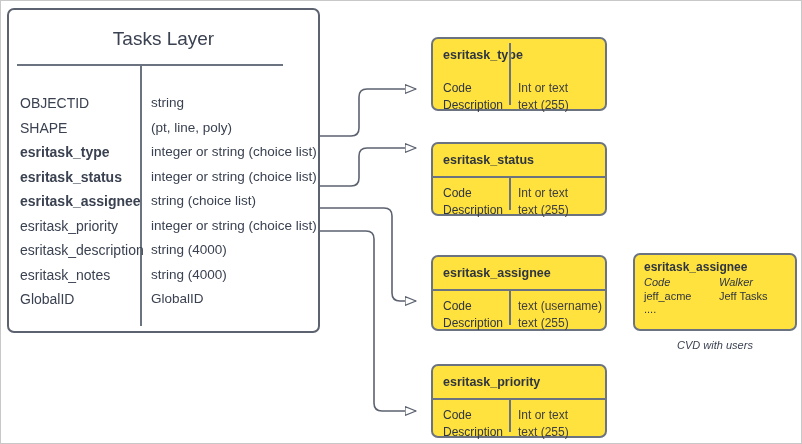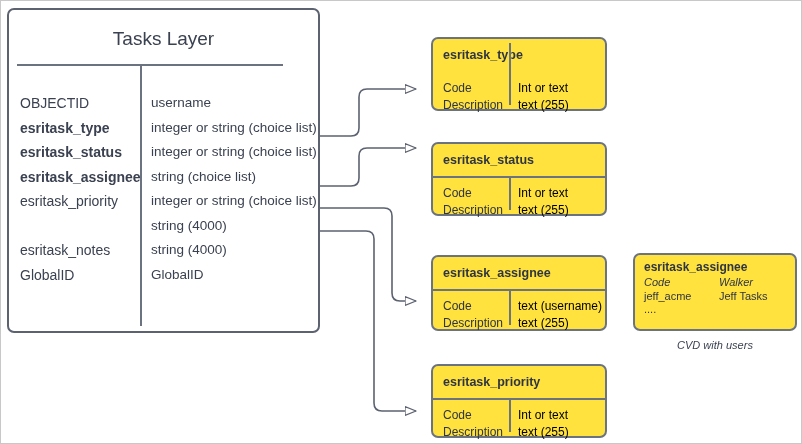--- a/index.html
+++ b/index.html
@@ -144,21 +144,21 @@
     line-height: 16.5px;
     color: #2f3542;
     white-space: nowrap;
   }
   .dbox-col-right {
     position: absolute;
     left: 85px;
     top: 41px;
     font-size: 12px;
     line-height: 16.5px;
-    color: #000000;
+    color: #404040;
     white-space: nowrap;
   }
 
   #box-type     { left: 430px; top: 36px;  width: 176px; height: 74px; }
   #box-status   { left: 430px; top: 141px; width: 176px; height: 74px; }
   #box-assignee { left: 430px; top: 254px; width: 176px; height: 76px; }
   #box-priority { left: 430px; top: 363px; width: 176px; height: 74px; }
 
   
   #box-cvd {
@@ -231,23 +231,27 @@
 
   <div class="entity" id="tasks-layer">
     <div class="entity-title">Tasks Layer</div>
     <div class="title-rule"></div>
     <div class="col-rule"></div>
 
     <div class="field-list">
 
       <div class="field-row">
         <span class="field-name">OBJECTID</span>
-        <span class="field-type">username</span>
-      </div>
-
+        <span class="field-type">string</span>
+      </div>
+
+      <div class="field-row">
+        <span class="field-name">SHAPE</span>
+        <span class="field-type">(pt, line, poly)</span>
+      </div>
 
       <div class="field-row bold">
         <span class="field-name">esritask_type</span>
         <span class="field-type">integer or string (choice list)</span>
       </div>
 
       <div class="field-row bold">
         <span class="field-name">esritask_status</span>
         <span class="field-type">integer or string (choice list)</span>
       </div>
@@ -257,20 +261,21 @@
         <span class="field-type">string (choice list)</span>
       </div>
 
 
       <div class="field-row">
         <span class="field-name">esritask_priority</span>
         <span class="field-type">integer or string (choice list)</span>
       </div>
 
       <div class="field-row">
+        <span class="field-name">esritask_description</span>
         <span class="field-type">string (4000)</span>
       </div>
 
       <div class="field-row">
         <span class="field-name">esritask_notes</span>
         <span class="field-type">string (4000)</span>
       </div>
 
       <div class="field-row">
         <span class="field-name">GlobalID</span>

